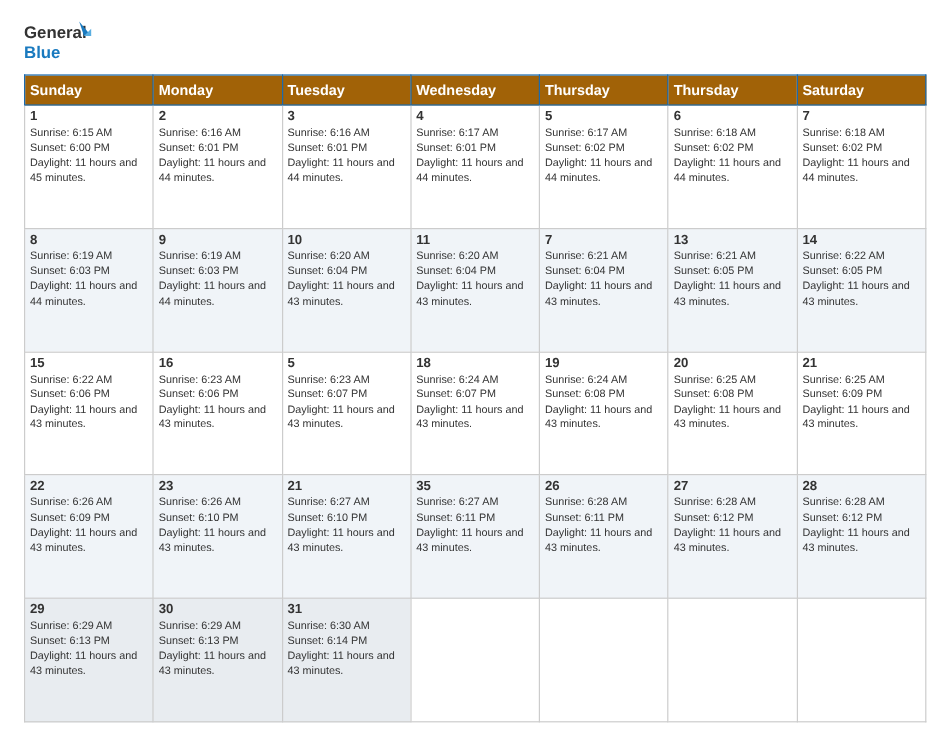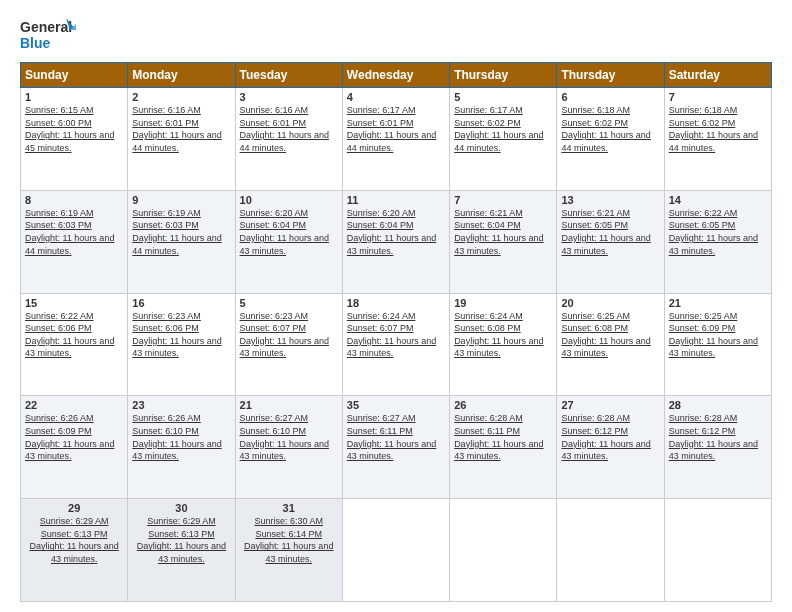--- a/index.html
+++ b/index.html
@@ -65,33 +65,31 @@
       font-size: 9.5px;
       color: #333;
       background: #fff;
       height: 76px;
     }
     .calendar tr:nth-child(even) td {
       background: #f0f4f8;
     }
     .calendar tr:last-child td {
       background: #e8ecf0;
-      text-align: center;
     }
     .day-num {
       font-size: 11px;
       font-weight: bold;
       display: block;
       margin-bottom: 1px;
     }
     .day-info {
       line-height: 1.4;
       font-size: 9px;
       color: #333;
-      text-decoration: underline;
     }
     .empty-cell {
       background: #fff !important;
     }
   </style>
 </head>
 <body>
 
 <div class="page">
   <div class="header">

